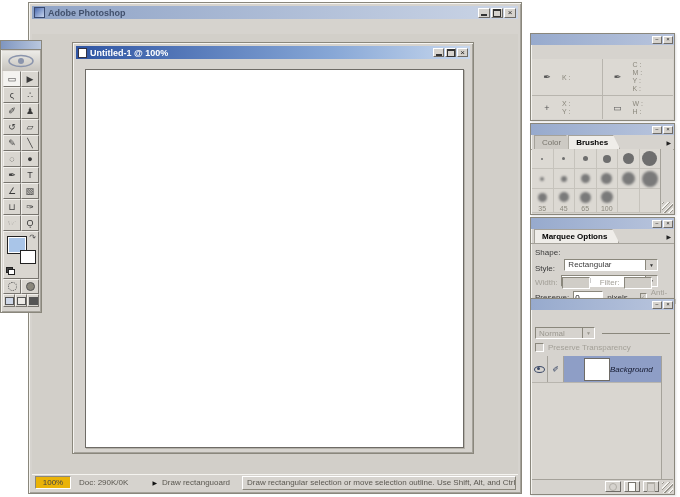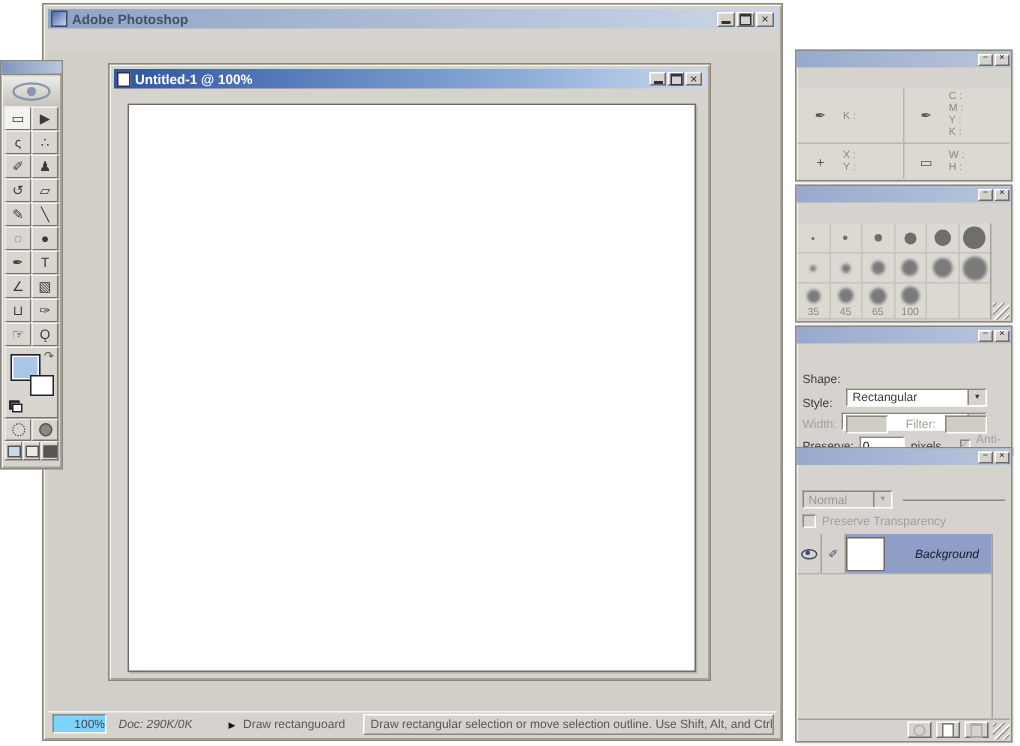--- a/index.html
+++ b/index.html
@@ -22,22 +22,22 @@
   #apptitle .t{color:#41506c;font-weight:bold;font-size:9px;}
   .titlebtns{margin-left:auto;display:flex;gap:1px;}
   #menubar{position:absolute;left:3px;top:17px;right:3px;height:13px;display:flex;align-items:center;}
   .menu-item{padding:1px 6px;color:#333;}
   #workspace{position:absolute;left:3px;top:31px;right:3px;bottom:18px;background:#d2cfc9;}
 
   
   #statusbar{position:absolute;left:3px;right:3px;bottom:3px;height:15px;background:#d6d3ce;
     border-top:1px solid #f5f4f0;display:flex;align-items:center;font-size:8px;color:#5a5750;}
   #zoombox{width:34px;height:11px;margin-left:3px;border:1px solid;border-color:#8a877c #fff #fff #8a877c;
-    text-align:right;line-height:11px;color:#444;background:#7dd3fc;}
-  #docsize{margin-left:8px;font-style:italic;}
+    text-align:center;line-height:11px;color:#444;background:#eab308;}
+  #docsize{margin-left:8px;}
   #statusarrow{margin-left:24px;font-size:6px;color:#111;}
   #toolhint{margin-left:5px;}
   #tipbox{margin-left:12px;flex:1;height:12px;margin-right:2px;border:1px solid;border-color:#fff #8a877c #8a877c #fff;
     line-height:12px;padding:0 4px;white-space:nowrap;overflow:hidden;background:#d6d3ce;}
 
   
   #docwin{left:72px;top:42px;width:400px;height:410px;}
   #doctitle{position:absolute;left:3px;top:3px;right:3px;height:13px;
     background:linear-gradient(to right,#2f55a3,#87a7d6 65%,#c8d8ee);display:flex;align-items:center;gap:3px;padding:0 2px;}
   #doctitle .t{color:#fff;font-weight:bold;font-size:9px;}
@@ -108,21 +108,21 @@
   .bdot{border-radius:50%;background:#6e6e6e;}
   .soft{filter:blur(1.2px);background:#7a7a7a;}
   .blabel{position:absolute;left:0;right:0;bottom:0;text-align:center;font-size:7px;color:#8a877c;}
   .bcell .raised{margin-bottom:7px;}
   #brail{position:absolute;right:1px;top:25px;bottom:1px;width:12px;border-left:1px solid #a5a29a;background:#d6d3ce;}
   .grip{position:absolute;right:1px;bottom:1px;width:11px;height:11px;
     background:repeating-linear-gradient(135deg,#f5f4f0 0 1px,#9a978f 1px 2px,#d6d3ce 2px 4px);}
 
   
   #pal-marquee{left:530px;top:217px;width:143px;height:80px;}
-  .mrow{position:absolute;left:4px;right:16px;display:flex;align-items:center;font-size:8px;color:#3a3a3a;justify-content:space-between;}
+  .mrow{position:absolute;left:4px;right:16px;display:flex;align-items:center;font-size:8px;color:#3a3a3a;}
   .selectbox{height:12px;background:#fff;border:1px solid;border-color:#8a877c #fff #fff #8a877c;
     box-sizing:border-box;display:flex;align-items:center;padding-left:3px;position:relative;flex:1;font-size:8px;margin-top:24px;}
   .selectbox .dd{position:absolute;right:0;top:0;bottom:0;width:11px;background:#d6d3ce;
     border-left:1px solid #8a877c;display:flex;align-items:center;justify-content:center;font-size:5px;color:#333;}
   .gray{color:#a3a098;}
   .sunkgray{width:26px;height:10px;background:#d0cdc7;border:1px solid;border-color:#8a877c #fff #fff #8a877c;}
   #featherinput{width:26px;height:10px;border:1px solid;border-color:#8a877c #fff #fff #8a877c;
     background:#fff;font-size:8px;font-family:"Liberation Sans",sans-serif;padding:0 1px;box-sizing:content-box;}
   .chk{width:7px;height:7px;border:1px solid;border-color:#8a877c #fff #fff #8a877c;background:#d6d3ce;
     font-size:6px;line-height:7px;text-align:center;color:#a3a098;}
@@ -135,21 +135,21 @@
   #blendsel .dd{position:absolute;right:0;top:0;bottom:0;width:11px;background:#d6d3ce;border-left:1px solid #8a877c;
     display:flex;align-items:center;justify-content:center;font-size:5px;color:#9a978f;}
   #opacityline{flex:1;height:1px;background:#8a877c;}
   #preserverow{position:absolute;left:4px;right:4px;top:44px;display:flex;align-items:center;gap:4px;font-size:8px;}
   #layerlist{position:absolute;left:1px;right:12px;top:57px;bottom:15px;background:#d9d6d0;}
   #layerrow{display:flex;height:26px;border-bottom:1px solid #b8b5ae;}
   .eyecell{width:15px;flex:none;border-right:1px solid #a5a29a;background:#d6d3ce;
     display:flex;align-items:center;justify-content:center;}
   .eyeshape{width:9px;height:5px;border:1px solid #3c4a68;border-radius:50%;position:relative;}
   .eyeshape::after{content:"";position:absolute;left:2px;top:0px;width:3px;height:3px;border-radius:50%;background:#3c4a68;}
-  #layerbody{flex:1;background:#8e9ec6;display:flex;align-items:center;gap:20px;padding-left:0;}
+  #layerbody{flex:1;background:#8e9ec6;display:flex;align-items:center;gap:0;padding-left:20px;}
   #thumb{width:24px;height:21px;background:#fff;border:1px solid #6e6b66;flex:none;}
   #layername{font-style:italic;font-size:8px;color:#13182e;}
   #lrail{position:absolute;right:1px;top:57px;bottom:15px;width:11px;border-left:1px solid #a5a29a;background:#d6d3ce;}
   #lbottom{position:absolute;left:1px;right:1px;bottom:1px;height:13px;border-top:1px solid #a5a29a;
     display:flex;justify-content:flex-end;align-items:center;gap:3px;padding-right:14px;background:#d6d3ce;}
   .lbtn{width:16px;height:11px;box-sizing:border-box;background:#d6d3ce;border:1px solid;
     border-color:#fff #6e6b66 #6e6b66 #fff;display:flex;align-items:center;justify-content:center;}
   .ic-circle{width:6px;height:6px;border:1px solid #b0ada6;border-radius:50%;}
   .ic-page{width:6px;height:8px;background:#fdfdfb;border:1px solid #77746c;}
   .ic-trash{width:6px;height:7px;border:1px solid #b0ada6;border-top:2px solid #b0ada6;}
@@ -302,20 +302,25 @@
         </span>
       </div>
     </div>
   </div>
 
   <div class="palette" id="pal-brushes">
     <div class="ptitle">
       <span class="pbtn">−</span>
       <span class="pbtn">×</span>
     </div>
+    <div class="ptabs">
+      <span class="ptab">Color</span>
+      <span class="ptab active">Brushes</span>
+      <span class="pmenu-arrow">▶</span>
+    </div>
     <div id="bgrid">
       <span class="bcell">
           <span class="bdot" style="width:2px;height:2px"></span>
         </span>
       <span class="bcell">
           <span class="bdot" style="width:3px;height:3px"></span>
         </span>
       <span class="bcell">
           <span class="bdot" style="width:5px;height:5px"></span>
         </span>
@@ -366,20 +371,24 @@
       <span class="bcell"></span>
     </div>
     <div id="brail"></div>
     <div class="grip"></div>
   </div>
 
   <div class="palette" id="pal-marquee">
     <div class="ptitle">
       <span class="pbtn">−</span>
       <span class="pbtn">×</span>
+    </div>
+    <div class="ptabs">
+      <span class="ptab active">Marquee Options</span>
+      <span class="pmenu-arrow">▶</span>
     </div>
     <div class="mrow" style="top:28px;height:13px;gap:4px">
       <span>Shape:</span>
       <span class="selectbox">
         <span>Rectangular</span>
         <span class="dd">▼</span>
       </span>
     </div>
     <div class="mrow" style="top:44px;height:13px;gap:6px">
       <span>Style:</span>

